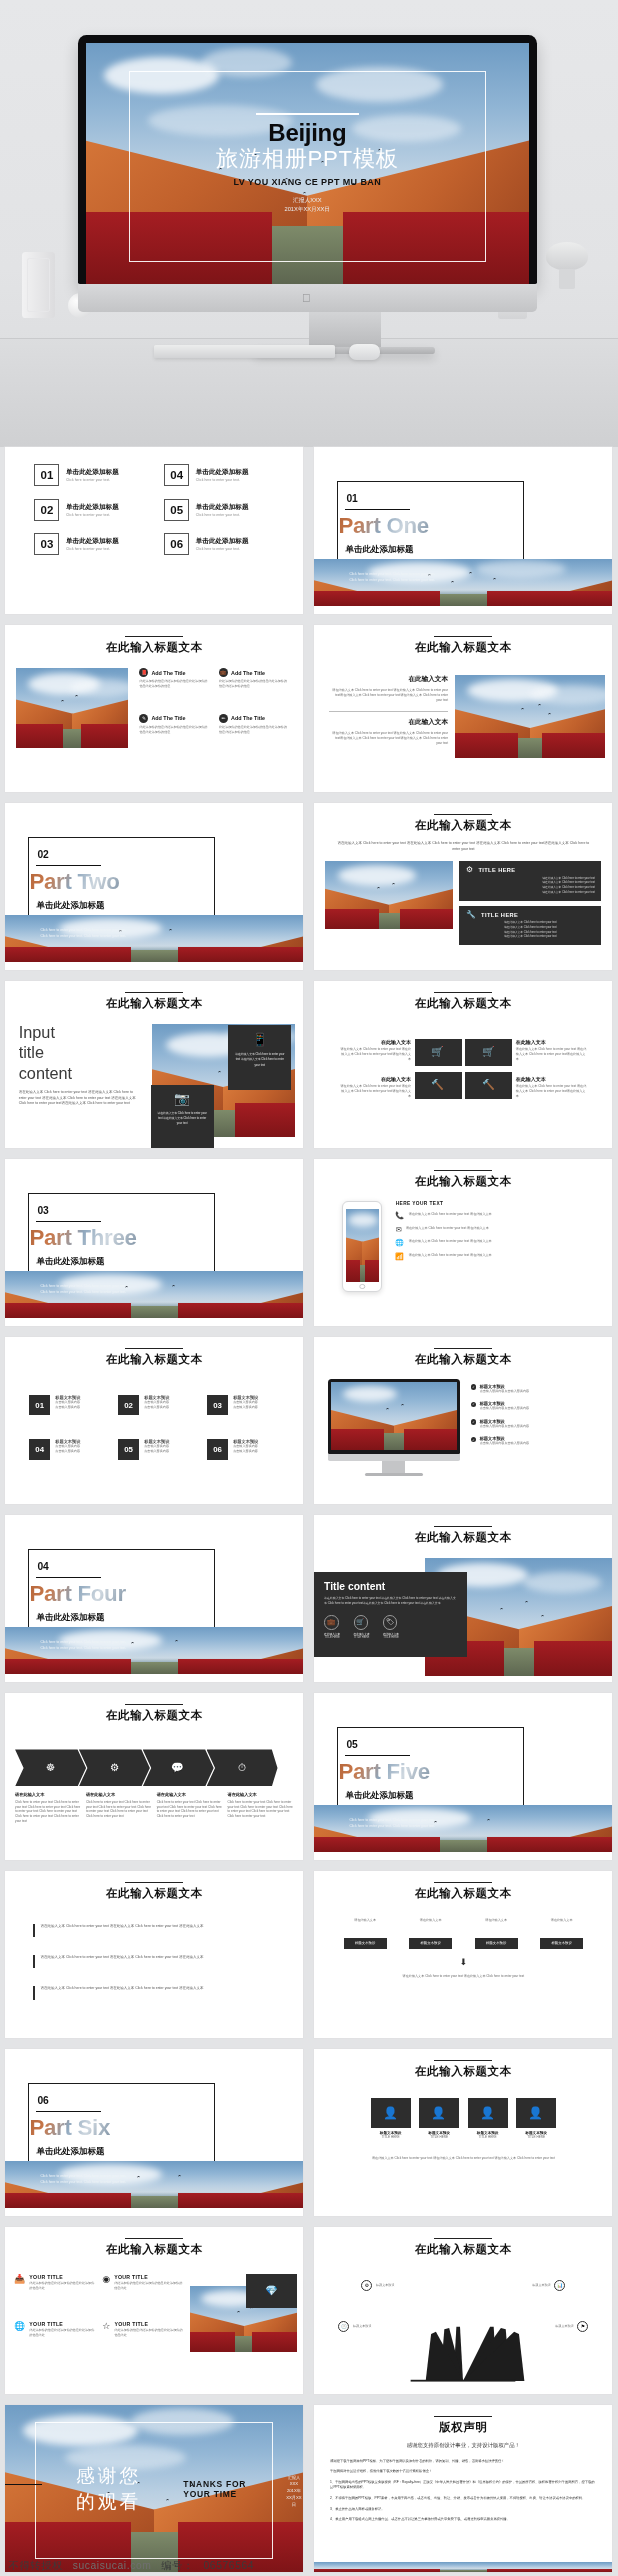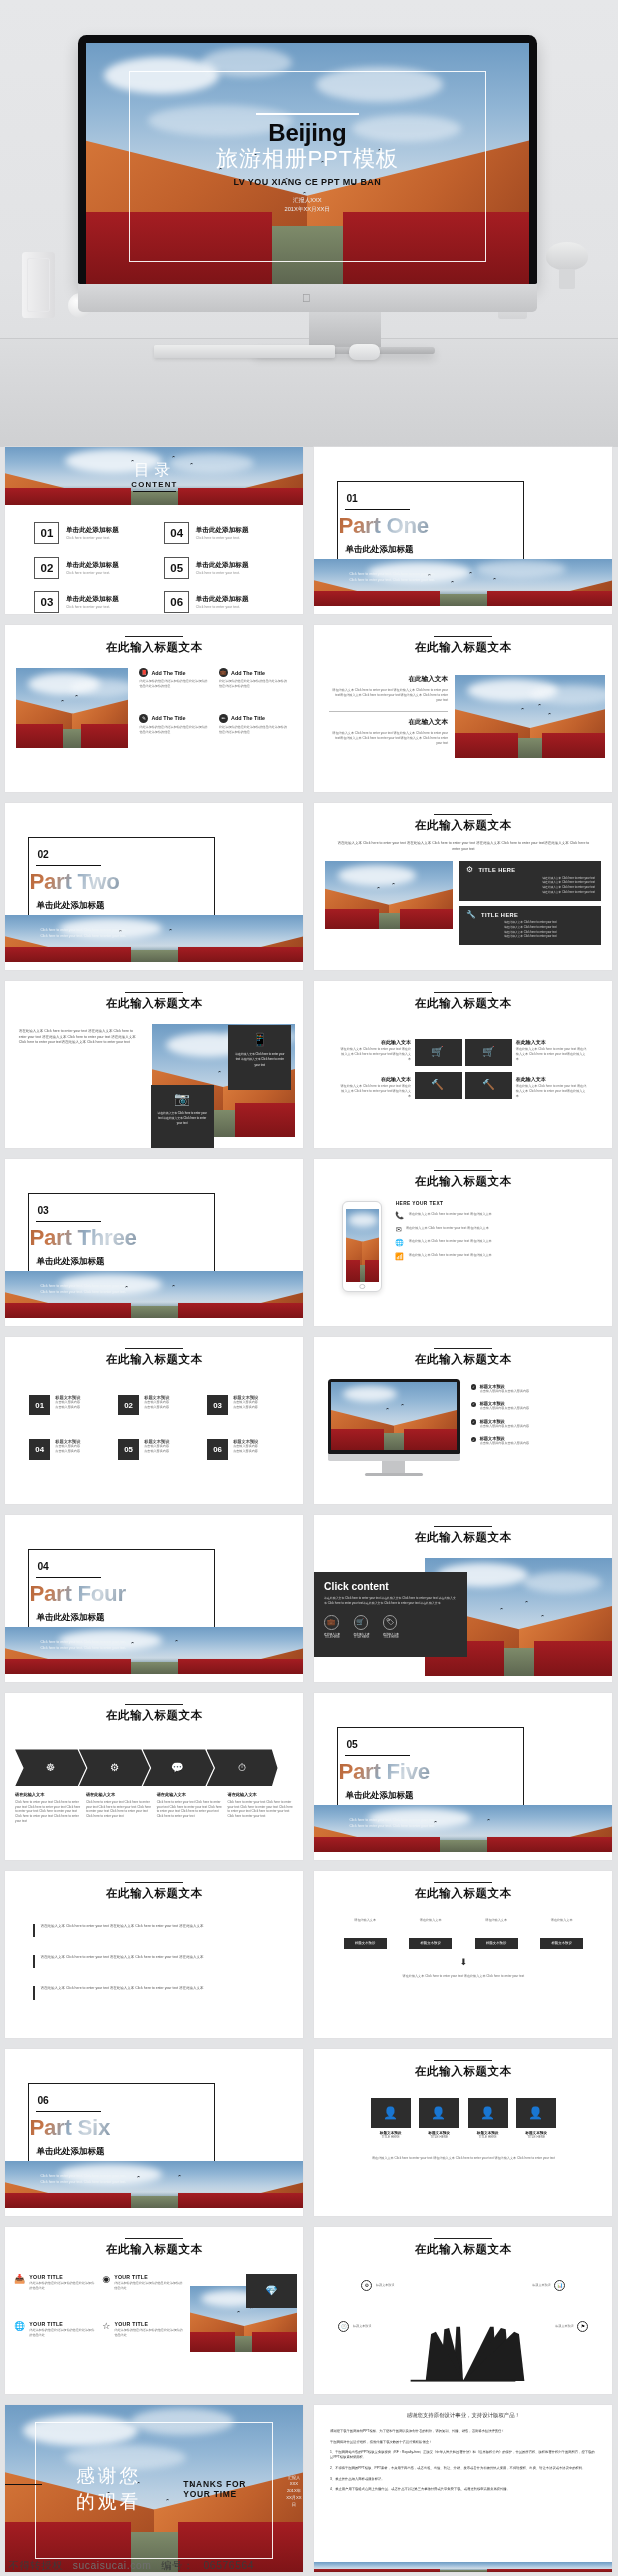--- a/index.html
+++ b/index.html
@@ -308,39 +308,20 @@
     <div class="imac-foot"></div>
   </div>
 
   <div class="keyboard"></div>
   <div class="mouse"></div>
 </div>
 
 <div class="grid">
 
   <div class="slide">
-    <div class="content-band">
-      <div class="fc">
-        <div class="cloud" style="left:20%;top:4%;width:97px;height:24px;"></div>
-        <div class="cloud" style="left:55%;top:10%;width:85px;height:20.5px;opacity:.6"></div>
-        <div class="roofL"></div>
-          <div class="roofR"></div>
-        <div class="wallL"></div>
-          <div class="wallR"></div>
-          <div class="path"></div>
-        <div class="bird" style="left:42%;top:22%"></div>
-        <div class="bird" style="left:56%;top:16%"></div>
-        <div class="bird" style="left:62%;top:28%"></div>
-      </div>
-      <div class="band-caption">
-        <div class="band-cn">目录</div>
-        <div class="band-en">CONTENT</div>
-        <div class="band-underline"></div>
-      </div>
-    </div>
     <div class="toc">
       <div class="toc-item">
         <div class="toc-num">01</div>
         <div>
             <div class="toc-h">单击此处添加标题</div>
         <div class="toc-s">Click here to enter your text.</div>
           </div>
       </div>
       <div class="toc-item">
         <div class="toc-num">04</div>
@@ -561,20 +542,25 @@
     </div>
   </div>
 
   <div class="slide">
     <div class="s-title-wrap">
         <div class="s-rule"></div>
       <div class="s-title">在此输入标题文本</div>
       </div>
     <div style="display:flex;padding:11px 8.5px 0 13.3px;gap:8.5px;">
       <div style="flex:0 0 121px;">
+        <div style="font-size:16.3px;color:#3a3a3a;line-height:1.25;font-weight:300;">
+          <div>Input</div>
+          <div>title</div>
+          <div>content</div>
+        </div>
         <div class="tiny2" style="margin-top:7.2px;">请在此输入文本 Click here to enter your text 请在此输入文本 Click here to enter your text 请在此输入文本 Click here to enter your text 请在此输入文本 Click here to enter your text请在此输入文本 Click here to enter your text</div>
       </div>
       <div style="position:relative;flex:1;height:115px;">
         <div style="position:absolute;left:3.6px;top:2.4px;right:0;bottom:0;overflow:hidden;">
           <div class="fc">
             <div class="cloud" style="left:10%;top:8%;width:85px;height:24px;"></div>
             <div class="cloud" style="left:52%;top:2%;width:72px;height:20.5px;opacity:.6"></div>
             <div class="roofL"></div>
               <div class="roofR"></div>
               <div class="wallL"></div>
@@ -854,21 +840,21 @@
             <div class="roofR"></div>
             <div class="wallL"></div>
             <div class="wallR"></div>
             <div class="path"></div>
           <div class="bird" style="left:40%;top:42%"></div>
             <div class="bird" style="left:53%;top:36%"></div>
           <div class="bird" style="left:62%;top:48%"></div>
         </div>
       </div>
       <div class="blk" style="position:absolute;left:0;top:18px;width:153px;height:85px;padding:8.5px 9.7px;">
-        <div style="font-size:10.3px;font-weight:bold;margin-bottom:4.2px;">Click content</div>
+        <div style="font-size:10.3px;font-weight:bold;margin-bottom:4.2px;">Title content</div>
         <div style="font-size:2.9px;line-height:1.8;color:#d9d9d9;">请在此输入文本 Click here to enter your text 请在此输入文本 Click here to enter your text 请在此输入文本 Click here to enter your text请在此输入文本 Click here to enter your text 请在此输入文本</div>
         <div style="display:flex;gap:13.3px;margin-top:8.5px;">
           <div style="text-align:center;">
             <div style="width:14.5px;height:14.5px;border:0.7px solid #9a9a9a;border-radius:50%;display:flex;align-items:center;justify-content:center;font-size:6.6px;">💼</div>
             <div style="font-size:2.7px;margin-top:2.4px;">在此输入文本</div>
             <div style="font-size:2.7px;color:#cfcfcf;">TITLE HERE</div>
           </div>
           <div style="text-align:center;">
             <div style="width:14.5px;height:14.5px;border:0.7px solid #9a9a9a;border-radius:50%;display:flex;align-items:center;justify-content:center;font-size:6.6px;">🛒</div>
             <div style="font-size:2.7px;margin-top:2.4px;">在此输入文本</div>
@@ -1164,20 +1150,24 @@
         <div class="thanks-en">TNANKS FOR YOUR TIME</div>
         <div class="thanks-meta">
           <div>汇报人XXX</div>
           <div>201X年XX月XX日</div>
         </div>
       </div>
     </div>
   </div>
 
   <div class="slide">
+    <div class="s-title-wrap">
+        <div class="s-rule"></div>
+      <div class="s-title">版权声明</div>
+      </div>
     <div class="copy-sub">感谢您支持原创设计事业，支持设计版权产品！</div>
     <div class="copy-body">
       <div class="copy-p">感谢您下载千图网原创PPT模板。为了您和千图网以及原创作者的利益，请勿复制、传播、销售，否则将承担法律责任！</div>
       <div class="copy-p">千图网将对作品进行维权，按照传播下载次数的十倍进行索取赔偿金！</div>
       <div class="copy-p">1、千图网网站出售的PPT模版是免版税类（RF：Royalty-free）正版受《中华人民共和国著作法》和《世界版权公约》的保护，作品的所有权、版权和著作权归千图网所有，您下载的是PPT模版素材使用权。</div>
       <div class="copy-p">2、不得将千图网的PPT模版、PPT素材，本身用于再出售，或者出租、出借、转让、分销、发布或者作为礼物供他人使用，不得转授权、出卖、转让本协议或本协议中的权利。</div>
       <div class="copy-p">3、禁止把作品纳入商标或服务标记。</div>
       <div class="copy-p">4、禁止用户用下载格式在网上传播作品。或者作品可以让第三方单独付费或共享免费下载、或通过转移电话服务系统传播。</div>
     </div>
     <div class="copy-strip">

